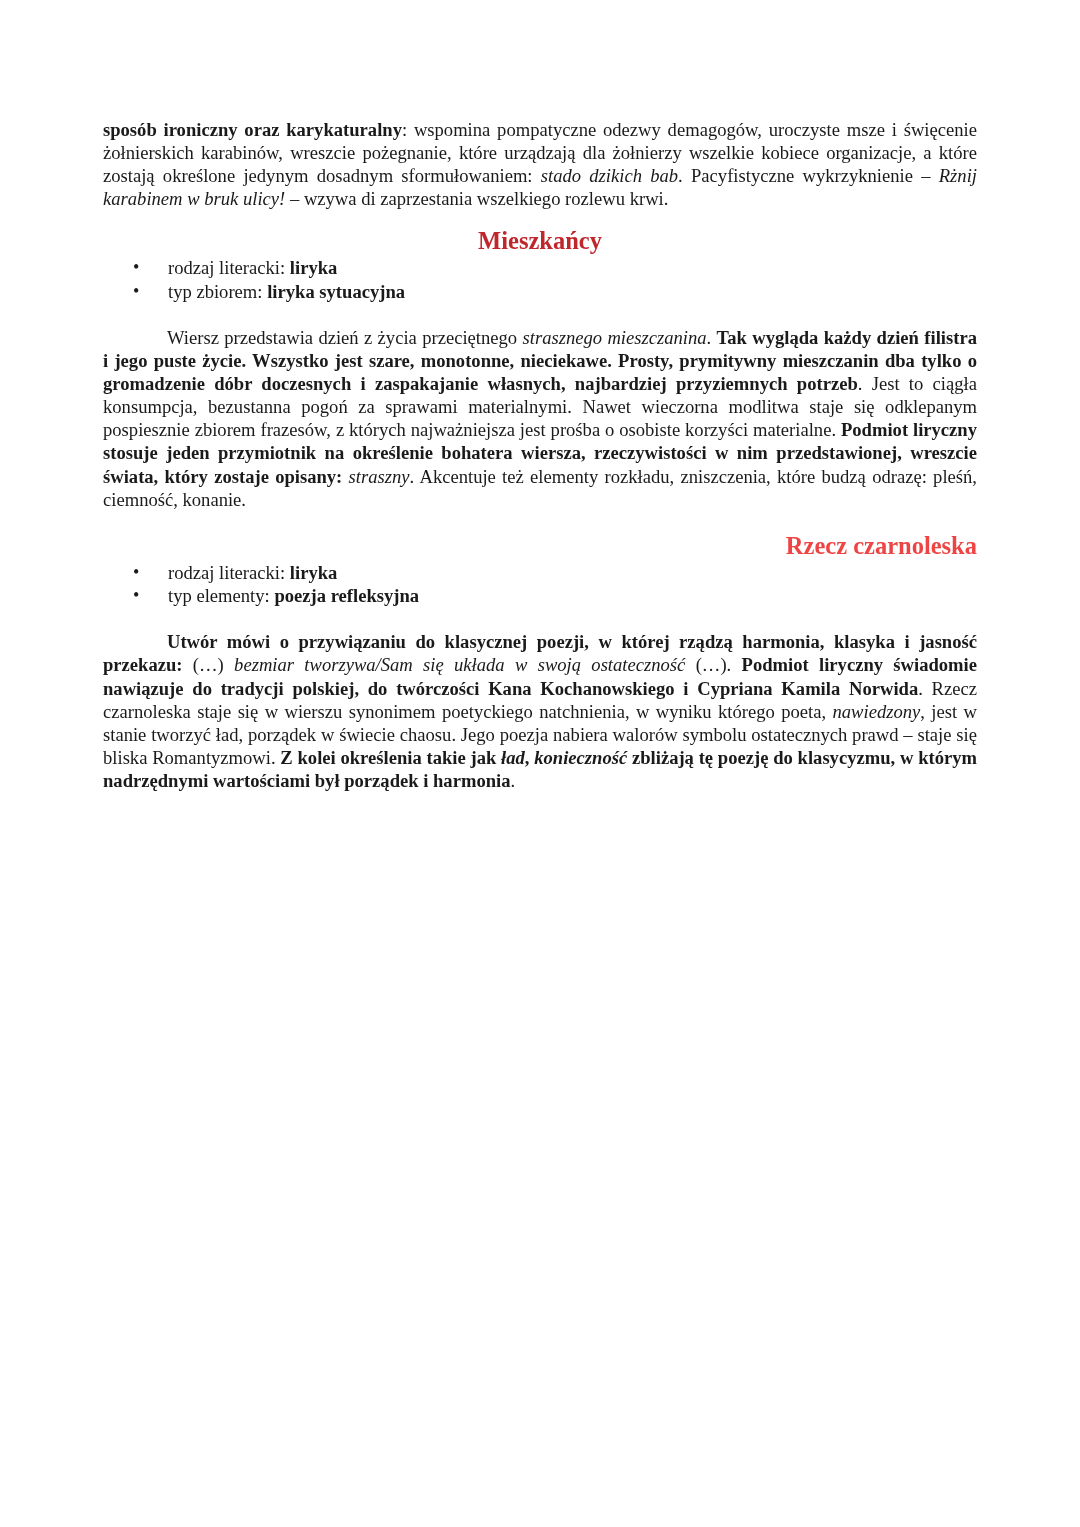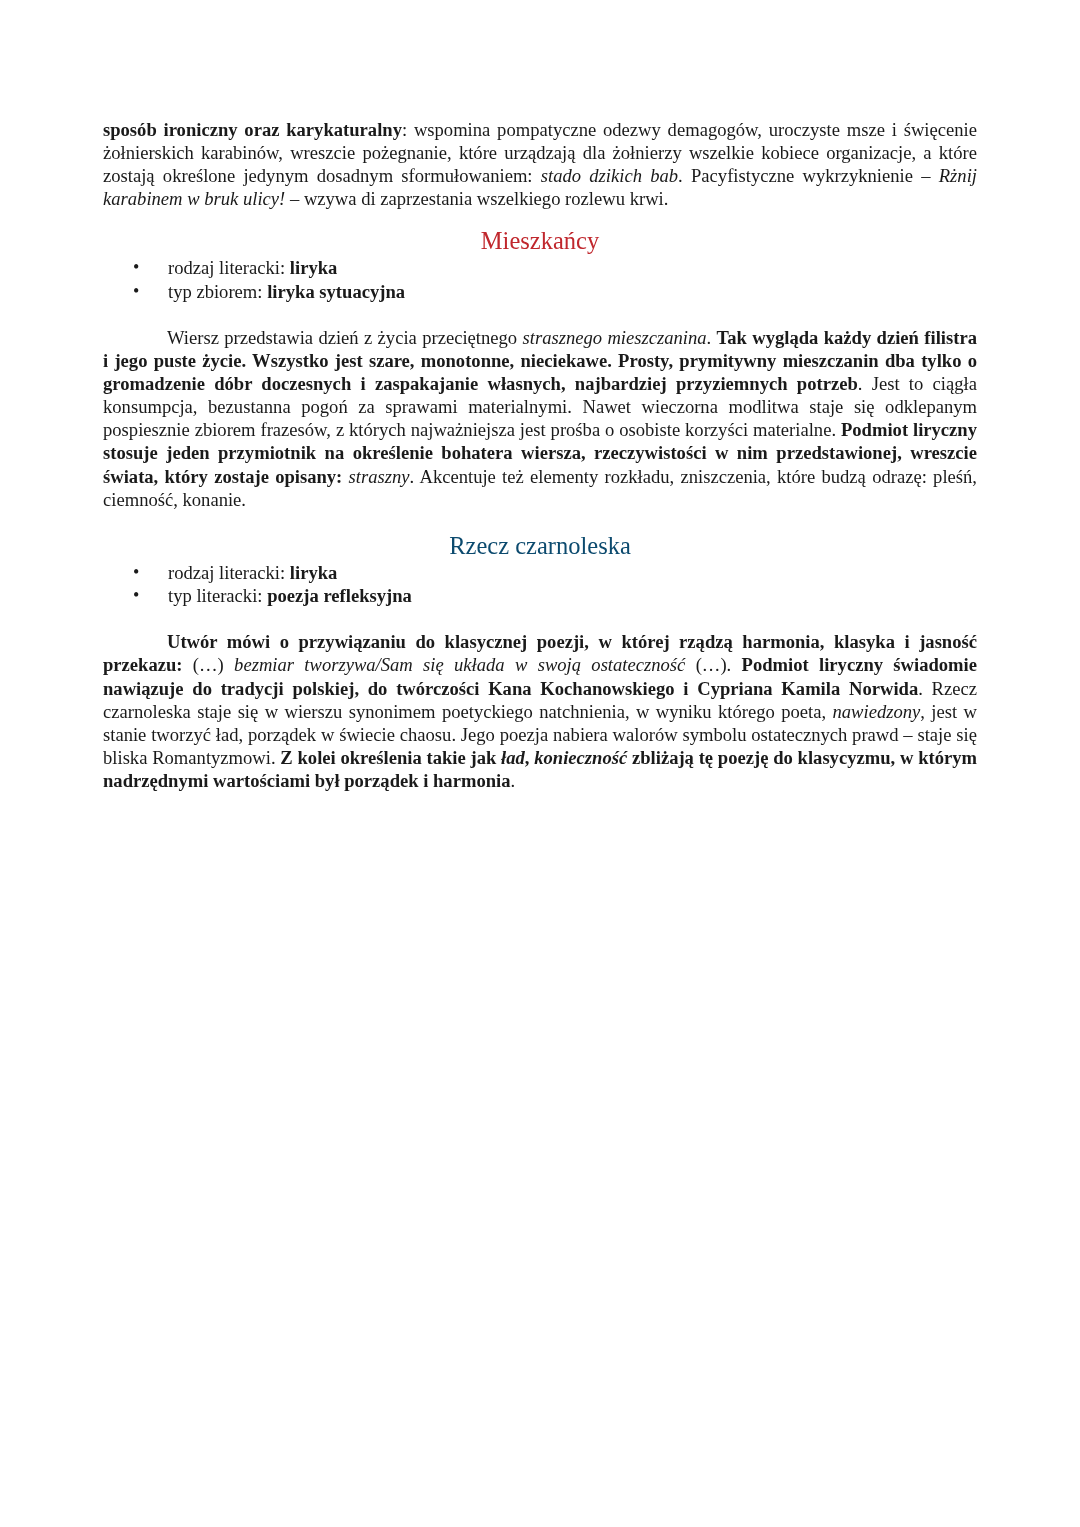--- a/index.html
+++ b/index.html
@@ -30,21 +30,21 @@
     .indent {
       text-indent: 64px;
     }
     b, .b { font-weight: bold; }
     i, .i { font-style: italic; }
     h2 {
       margin: 0;
       text-align: center;
       color: #c0272d;
       font-family: "Liberation Serif", serif;
-      font-weight: normal;
+      font-weight: bold;
       font-size: 24.5px;
       line-height: 30px;
     }
     .h-miesz { margin-top: 16px; }
     .h-rzecz { margin-top: 20px; }
     ul.meta {
       list-style: none;
       margin: 0;
       padding: 0;
     }
@@ -69,20 +69,20 @@
 
   <p><b>sposób ironiczny oraz karykaturalny</b><span>: wspomina pompatyczne odezwy demagogów, uroczyste msze i święcenie żołnierskich karabinów, wreszcie pożegnanie, które urządzają dla żołnierzy wszelkie kobiece organizacje, a które zostają określone jedynym dosadnym sformułowaniem: </span><i>stado dzikich bab</i><span>. Pacyfistyczne wykrzyknienie – </span><i>Rżnij karabinem w bruk ulicy!</i><span> – wzywa di zaprzestania wszelkiego rozlewu krwi.</span></p>
 
   <h2 class="h-miesz" style="color: rgb(192, 39, 45);">Mieszkańcy</h2>
   <ul class="meta">
     <li><span class="bullet">•</span><span>rodzaj literacki: </span><b>liryka</b></li>
     <li><span class="bullet">•</span><span>typ zbiorem: </span><b>liryka sytuacyjna</b></li>
   </ul>
   <p class="indent after-list"><span>Wiersz przedstawia dzień z życia przeciętnego </span><i>strasznego mieszczanina</i><span>. </span><b>Tak wygląda każdy dzień filistra i jego puste życie. Wszystko jest szare, monotonne, nieciekawe. Prosty, prymitywny mieszczanin dba tylko o gromadzenie dóbr doczesnych i zaspakajanie własnych, najbardziej przyziemnych potrzeb</b><span>. Jest to ciągła konsumpcja, bezustanna pogoń za sprawami materialnymi. Nawet wieczorna modlitwa staje się odklepanym pospiesznie zbiorem frazesów, z których najważniejsza jest prośba o osobiste korzyści materialne. </span><b>Podmiot liryczny stosuje jeden przymiotnik na określenie bohatera wiersza, rzeczywistości w nim przedstawionej, wreszcie świata, który zostaje opisany: </b><i>straszny</i><span>. Akcentuje też elementy rozkładu, zniszczenia, które budzą odrazę: pleśń, ciemność, konanie.</span></p>
 
-  <h2 class="h-rzecz" style="color: #0c4a6e;">Rzecz czarnoleska</h2>
+  <h2 class="h-rzecz" style="color: #ef4444; text-align: right;">Rzecz czarnoleska</h2>
   <ul class="meta">
     <li><span class="bullet">•</span><span>rodzaj literacki: </span><b>liryka</b></li>
-    <li><span class="bullet">•</span><span>typ literacki: </span><b>poezja refleksyjna</b></li>
+    <li><span class="bullet">•</span><span>typ elementy: </span><b>poezja refleksyjna</b></li>
   </ul>
   <p class="indent after-list2"><b>Utwór mówi o przywiązaniu do klasycznej poezji, w której rządzą harmonia, klasyka i jasność przekazu:</b><span> (…) </span><i>bezmiar tworzywa/Sam się układa w swoją ostateczność</i><span> (…). </span><b>Podmiot liryczny świadomie nawiązuje do tradycji polskiej, do twórczości Kana Kochanowskiego i Cypriana Kamila Norwida</b><span>. Rzecz czarnoleska staje się w wierszu synonimem poetyckiego natchnienia, w wyniku którego poeta, </span><i>nawiedzony</i><span>, jest w stanie tworzyć ład, porządek w świecie chaosu. Jego poezja nabiera walorów symbolu ostatecznych prawd – staje się bliska Romantyzmowi. </span><b>Z kolei określenia takie jak </b><b style="font-style:italic">ład</b><b>, </b><b style="font-style:italic">konieczność</b><b> zbliżają tę poezję do klasycyzmu, w którym nadrzędnymi wartościami był porządek i harmonia</b><span>.</span></p>
 
 </div>
 
 </body></html>

